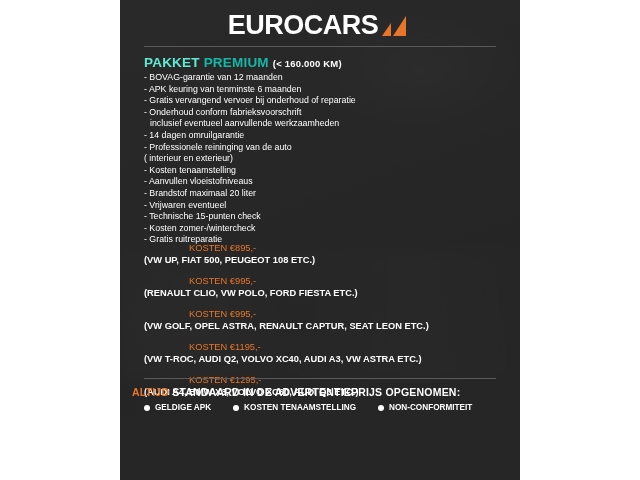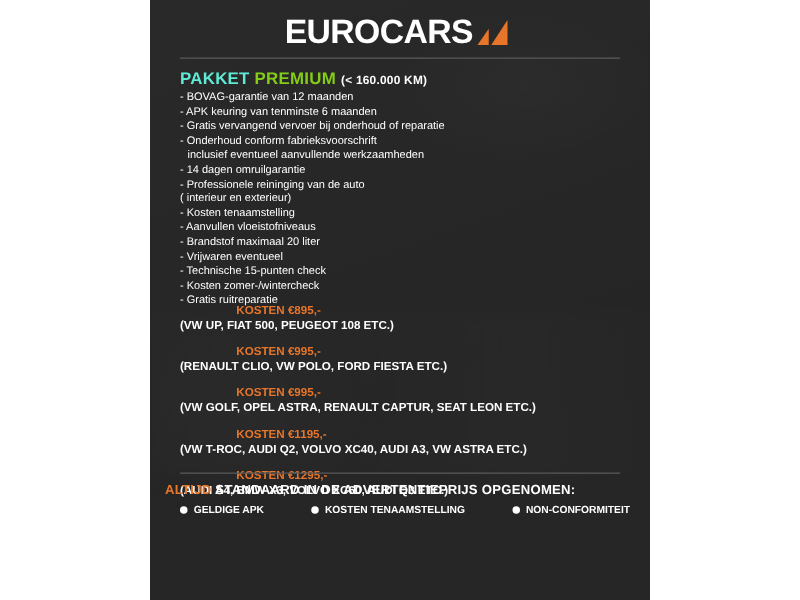--- a/index.html
+++ b/index.html
@@ -119,21 +119,21 @@
     position: absolute;
     left: 24px;
     top: 55px;
     font-size: 13.5px;
     font-weight: bold;
     color: #ffffff;
     letter-spacing: 0.2px;
     white-space: nowrap;
   }
   .pakket-title .word-pakket { color: #5eead4; }
-  .pakket-title .word-premium { color: #84cc16; }
+  .pakket-title .word-premium { color: #14b8a6; }
   .pakket-title .km { color: #ffffff; font-size: 9.5px; font-weight: bold; }
 
   
   .features {
     position: absolute;
     left: 24px;
     top: 72px;
     width: 350px;
     list-style: none;
     margin: 0;
@@ -154,21 +154,21 @@
     position: absolute;
     left: 24px;
     top: 242px;
     width: 360px;
   }
   .price-block {
     margin-bottom: 9px;
   }
   .price-amount {
     font-size: 9.3px;
-    font-weight: bold;
+    font-weight: normal;
     color: #e8762a;
     line-height: 12px;
     white-space: nowrap;
     padding-left: 45px;
   }
   .price-models {
     font-size: 9.3px;
     font-weight: bold;
     color: #ffffff;
     line-height: 12px;
@@ -194,22 +194,21 @@
     letter-spacing: 0.2px;
     white-space: nowrap;
   }
   .footer-title .altijd { color: #e8762a; }
   .footer-items {
     position: absolute;
     left: 24px;
     top: 403px;
     width: 360px;
     display: flex;
-    gap: 6px;
-    justify-content: space-between;
+    gap: 22px;
   }
   .footer-item {
     display: flex;
     align-items: center;
     gap: 5px;
     font-size: 8.2px;
     font-weight: bold;
     color: #ffffff;
     white-space: nowrap;
   }

